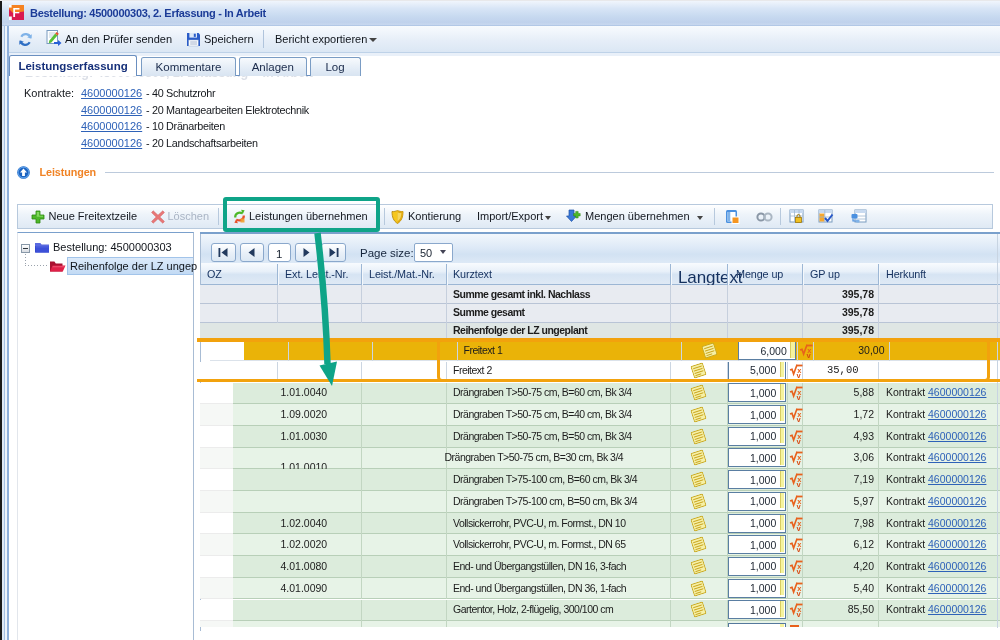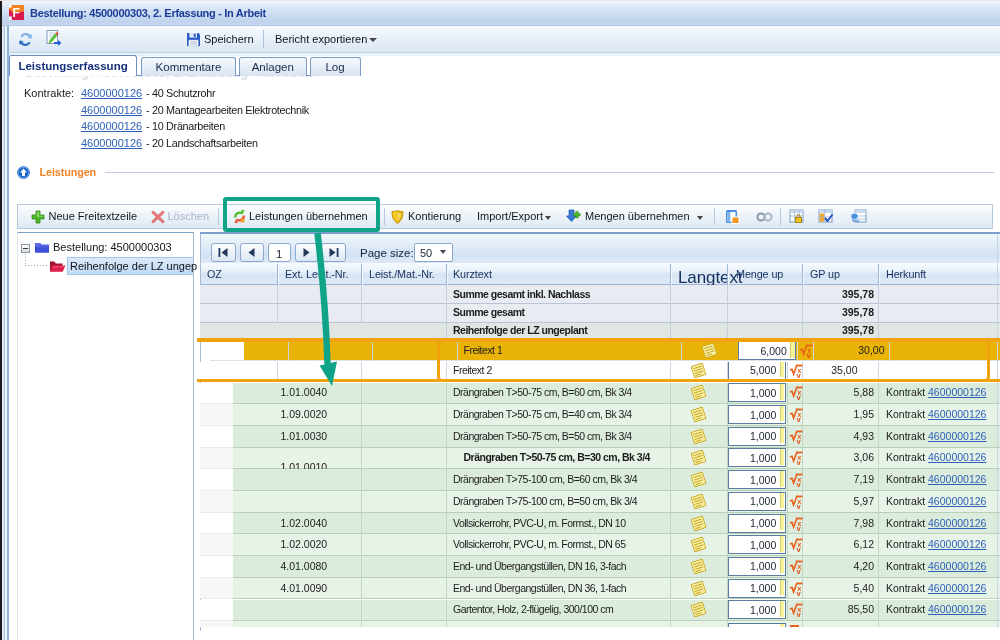--- a/index.html
+++ b/index.html
@@ -37,20 +37,21 @@
 </svg>
 <svg class="ab" style="left:46px;top:30px;" width="16" height="17" viewBox="0 0 16 17">
 <rect x="1" y="0.5" width="10.5" height="13" fill="#fff" stroke="#7a9cc0" stroke-width="1"></rect>
 <line x1="3" y1="3" x2="9.5" y2="3" stroke="#b8c8d8" stroke-width="0.9"></line>
 <line x1="3" y1="5" x2="9.5" y2="5" stroke="#b8c8d8" stroke-width="0.9"></line>
 <line x1="3" y1="7" x2="9.5" y2="7" stroke="#b8c8d8" stroke-width="0.9"></line>
 <path d="M3.2 10.8 L9.2 3.6 L11.4 5.4 L5.4 12.6 L2.8 13.2 Z" fill="#58c038"></path>
 <path d="M9.2 3.6 L10.6 2 L12.8 3.8 L11.4 5.4 Z" fill="#e8502a"></path>
 <path d="M8 12 L12 12 L12 10 L15.5 13 L12 16 L12 14 L8 14 Z" fill="#2860d8"></path>
 </svg>
+<div class="ab" style="left:65px;top:26px;height:26px;line-height:26.5px;font-size:11px;color:#10151c;">An den Prüfer senden</div>
 <svg class="ab" style="left:186px;top:31.5px;" width="15" height="15" viewBox="0 0 15 15">
 <path d="M1 1 H12.5 L14 2.5 V14 H1 Z" fill="#2a5cc8"></path>
 <rect x="3.4" y="1" width="7.6" height="4.6" fill="#dce8f8"></rect>
 <rect x="7.8" y="1.7" width="2" height="3.2" fill="#2a5cc8"></rect>
 <rect x="2.8" y="8" width="9.4" height="6" fill="#fff" stroke="#9ab0d0" stroke-width="0.5"></rect>
 <line x1="4.2" y1="10" x2="11" y2="10" stroke="#8aa0c0" stroke-width="0.8"></line>
 <line x1="4.2" y1="12" x2="11" y2="12" stroke="#8aa0c0" stroke-width="0.8"></line>
 </svg>
 <div class="ab" style="left:204px;top:26px;height:26px;line-height:26.5px;font-size:11px;color:#10151c;">Speichern</div>
 <div class="ab" style="left:263px;top:30px;width:1px;height:18px;background:#b0c4dc;"></div>
@@ -311,21 +312,21 @@
       <div class="ab" style="left:528.3px;top:-0.8000000000000007px;width:58px;height:19px;background:#fff;border:1.8px solid #5a7ea2;">
         <div class="ab" style="right:0.5px;top:0;width:4.5px;height:15.4px;background:#f5f39e;border-left:0.5px solid #d8cc60;"></div>
         <div class="ab" style="right:8.5px;top:50%;transform:translateY(-52%);font-size:10.5px;color:#1c2430;">5,000</div>
       </div>
       <svg class="ab" style="left:589.0px;top:1.1999999999999993px;" width="14" height="15" viewBox="0 0 14 15">
         <path d="M1 7 L3 6.3 L4.6 11 L8 1.8" fill="none" stroke="#e8611c" stroke-width="1.6"></path>
         <line x1="7.2" y1="2.5" x2="13.5" y2="2.5" stroke="#e8611c" stroke-width="1.8"></line>
         <text x="8.2" y="9.5" font-size="7.5" font-weight="bold" fill="#e8611c" font-family="Liberation Sans">x</text>
         <text x="7.6" y="14.8" font-size="7.5" font-weight="bold" fill="#d84810" font-family="Liberation Sans">y</text>
       </svg>
-      <div class="ab t11" style="left:586px;top:2.1999999999999993px;width:72px;text-align:right;">35,00</div>
+      <div class="ab t11" style="left:599px;top:2.1999999999999993px;width:60px;text-align:right;font-family:Liberation Mono, monospace;">35,00</div>
     </div>
 <div class="ab" style="left:199.5px;top:382.5px;width:800.5px;height:21.7px;background:#dcecdc;overflow:hidden;">
       <div class="ab" style="left:0;top:0;width:33.5px;height:21.7px;background:#ffffff;"></div>
       <div class="ab" style="left:0;top:20.7px;width:33.5px;height:1px;background:#ececec;"></div>
       <div class="ab" style="left:33.5px;top:20.7px;right:0;height:1px;background:#b8cfb8;"></div>
       <div class="ab" style="left:161.5px;top:0;width:1px;height:21.7px;background:#c2d6c2;"></div>
       <div class="ab" style="left:246.5px;top:0;width:1px;height:21.7px;background:#c2d6c2;"></div>
       <div class="ab" style="left:470.5px;top:0;width:1px;height:21.7px;background:#c2d6c2;"></div>
       <div class="ab" style="left:527.5px;top:0;width:1px;height:21.7px;background:#c2d6c2;"></div>
       <div class="ab" style="left:587.0px;top:0;width:1px;height:21.7px;background:#c2d6c2;"></div>
@@ -376,21 +377,21 @@
       <div class="ab" style="left:528.3px;top:0.8499999999999996px;width:58px;height:19px;background:#fff;border:1.8px solid #5a7ea2;">
         <div class="ab" style="right:0.5px;top:0;width:4.5px;height:15.4px;background:#f5f39e;border-left:0.5px solid #d8cc60;"></div>
         <div class="ab" style="right:8.5px;top:50%;transform:translateY(-52%);font-size:10.5px;color:#1c2430;">1,000</div>
       </div>
       <svg class="ab" style="left:589.0px;top:2.8499999999999996px;" width="14" height="15" viewBox="0 0 14 15">
         <path d="M1 7 L3 6.3 L4.6 11 L8 1.8" fill="none" stroke="#e8611c" stroke-width="1.6"></path>
         <line x1="7.2" y1="2.5" x2="13.5" y2="2.5" stroke="#e8611c" stroke-width="1.8"></line>
         <text x="8.2" y="9.5" font-size="7.5" font-weight="bold" fill="#e8611c" font-family="Liberation Sans">x</text>
         <text x="7.6" y="14.8" font-size="7.5" font-weight="bold" fill="#d84810" font-family="Liberation Sans">y</text>
       </svg>
-      <div class="ab t11" style="left:602.5px;top:3.8499999999999996px;width:72px;text-align:right;">1,95</div>
+      <div class="ab t11" style="left:602.5px;top:3.8499999999999996px;width:72px;text-align:right;">1,72</div>
       <div class="ab t11" style="left:686.5px;top:3.8499999999999996px;">Kontrakt <a class="lk" href="#h">4600000126</a></div>
     </div>
 <div class="ab" style="left:199.5px;top:425.9px;width:800.5px;height:21.7px;background:#dcecdc;overflow:hidden;">
       <div class="ab" style="left:0;top:0;width:33.5px;height:21.7px;background:#ffffff;"></div>
       <div class="ab" style="left:0;top:20.7px;width:33.5px;height:1px;background:#ececec;"></div>
       <div class="ab" style="left:33.5px;top:20.7px;right:0;height:1px;background:#b8cfb8;"></div>
       <div class="ab" style="left:161.5px;top:0;width:1px;height:21.7px;background:#c2d6c2;"></div>
       <div class="ab" style="left:246.5px;top:0;width:1px;height:21.7px;background:#c2d6c2;"></div>
       <div class="ab" style="left:470.5px;top:0;width:1px;height:21.7px;background:#c2d6c2;"></div>
       <div class="ab" style="left:527.5px;top:0;width:1px;height:21.7px;background:#c2d6c2;"></div>
@@ -424,21 +425,21 @@
       <div class="ab" style="left:0;top:20.7px;width:33.5px;height:1px;background:#ececec;"></div>
       <div class="ab" style="left:33.5px;top:20.7px;right:0;height:1px;background:#b8cfb8;"></div>
       <div class="ab" style="left:161.5px;top:0;width:1px;height:21.7px;background:#c2d6c2;"></div>
       <div class="ab" style="left:246.5px;top:0;width:1px;height:21.7px;background:#c2d6c2;"></div>
       <div class="ab" style="left:470.5px;top:0;width:1px;height:21.7px;background:#c2d6c2;"></div>
       <div class="ab" style="left:527.5px;top:0;width:1px;height:21.7px;background:#c2d6c2;"></div>
       <div class="ab" style="left:587.0px;top:0;width:1px;height:21.7px;background:#c2d6c2;"></div>
       <div class="ab" style="left:602.5px;top:0;width:1px;height:21.7px;background:#c2d6c2;"></div>
       <div class="ab" style="left:678.5px;top:0;width:1px;height:21.7px;background:#c2d6c2;"></div>
       <div class="ab t11" style="left:81.0px;top:13px;">1.01.0010</div>
-      <div class="ab t11 kz" style="left:264px;top:3.8499999999999996px;font-weight:bold;">Drängraben T&gt;50-75 cm, B=30 cm, Bk 3/4</div>
+      <div class="ab t11 kz" style="left:245px;top:3.8499999999999996px;">Drängraben T&gt;50-75 cm, B=30 cm, Bk 3/4</div>
       <svg class="ab" style="left:492.5px;top:3.8499999999999996px;transform:rotate(-18deg);" width="13" height="13" viewBox="0 0 13 13">
         <rect x="0.5" y="0.5" width="12" height="12" rx="1" fill="#f6f0a6" stroke="#c8a820" stroke-width="1"></rect>
         <line x1="2" y1="3.2" x2="11" y2="3.2" stroke="#c8a21a" stroke-width="0.9"></line>
         <line x1="2" y1="5.7" x2="11" y2="5.7" stroke="#c8a21a" stroke-width="0.9"></line>
         <line x1="2" y1="8.2" x2="11" y2="8.2" stroke="#c8a21a" stroke-width="0.9"></line>
         <line x1="2" y1="10.5" x2="8" y2="10.5" stroke="#c8a21a" stroke-width="0.9"></line>
       </svg>
       <div class="ab" style="left:528.3px;top:0.8499999999999996px;width:58px;height:19px;background:#fff;border:1.8px solid #5a7ea2;">
         <div class="ab" style="right:0.5px;top:0;width:4.5px;height:15.4px;background:#f5f39e;border-left:0.5px solid #d8cc60;"></div>
         <div class="ab" style="right:8.5px;top:50%;transform:translateY(-52%);font-size:10.5px;color:#1c2430;">1,000</div>

